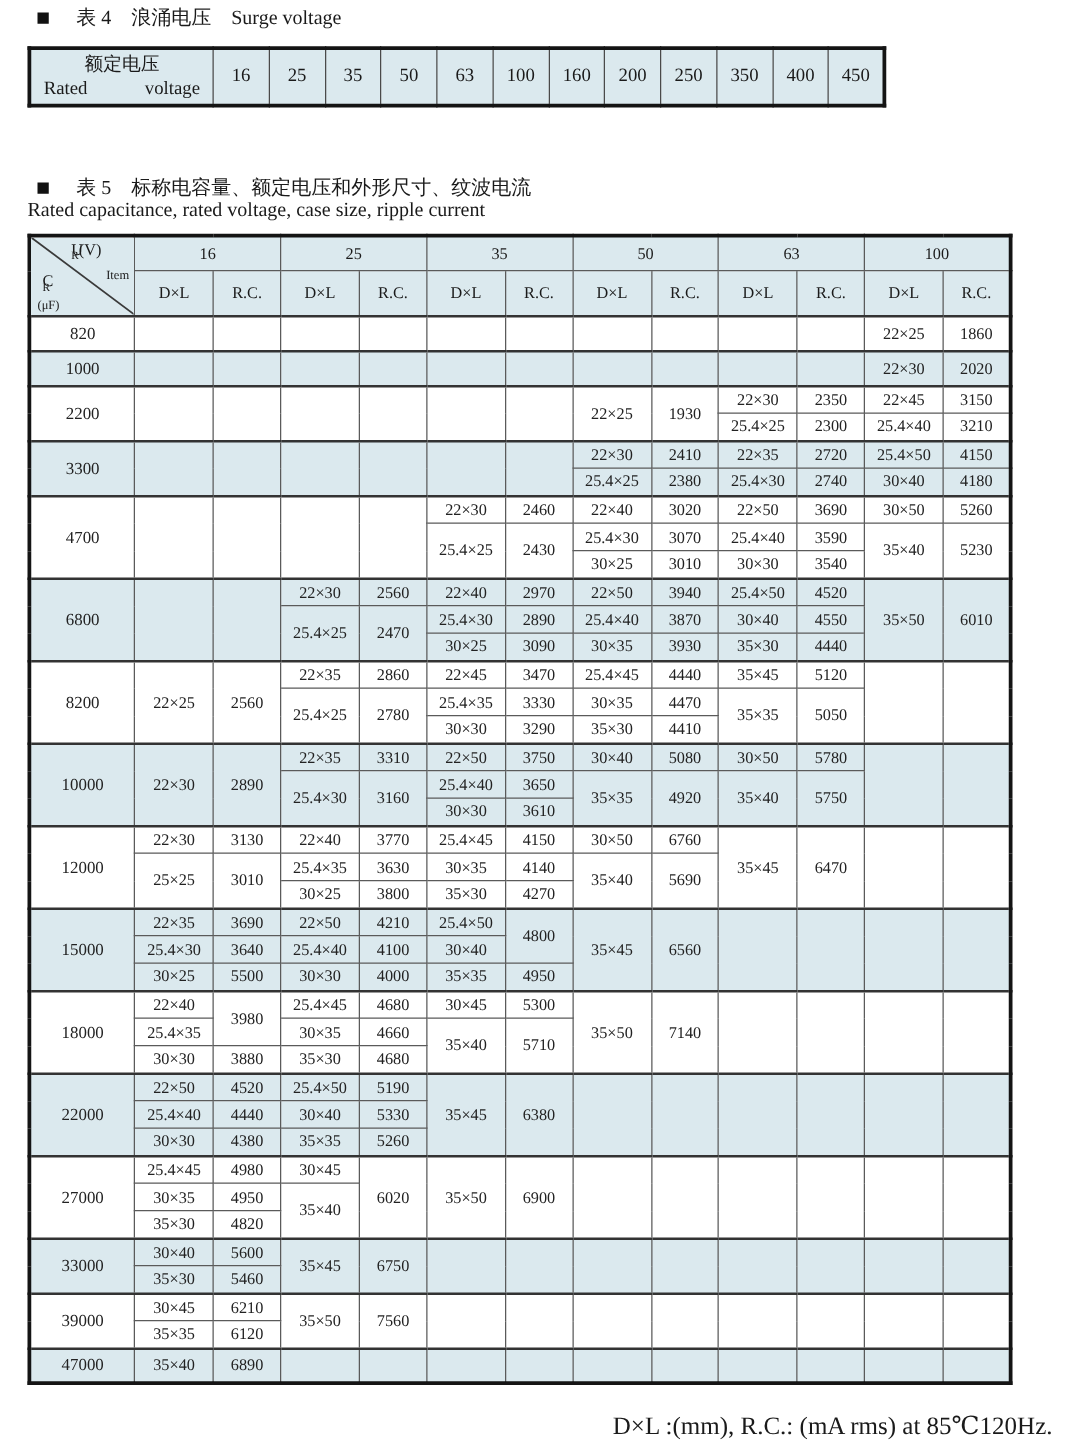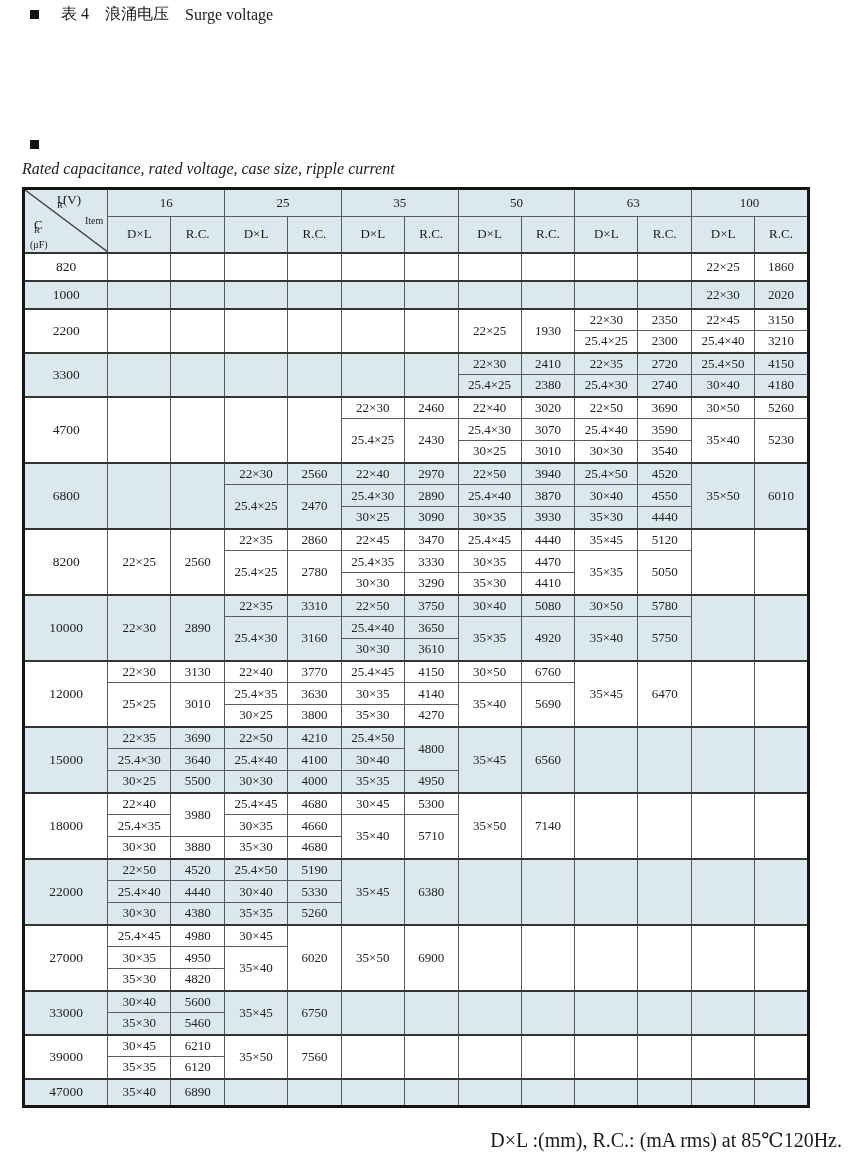--- a/index.html
+++ b/index.html
@@ -44,27 +44,49 @@
 <div class="page">
 
   <div class="title-row" style="left:30px;top:4px;text-align:center;">
     <span class="bullet"></span>
     <span class="title-zh">表 4　浪涌电压</span>
     <span>Surge voltage</span>
   </div>
 
   <table class="t4">
     <tbody>
+        <tr class="hdr" style="height: 46px;">
+          <td class="row-label" style="width: 125px;">
+            <div class="lab-zh">额定电压</div>
+            <div class="lab-en">
+              <span>Rated</span>
+              <span>voltage</span>
+            </div>
+          </td>
+          <td>16</td>
+          <td>25</td>
+          <td>35</td>
+          <td>50</td>
+          <td>63</td>
+          <td>100</td>
+          <td>160</td>
+          <td>200</td>
+          <td>250</td>
+          <td>350</td>
+          <td>400</td>
+          <td>450</td>
+        </tr>
       </tbody>
   </table>
 
   <div class="title-row" style="left:30px;top:140px;">
     <span class="bullet"></span>
+    <span class="title-zh">表 5　标称电容量、额定电压和外形尺寸、纹波电流</span>
   </div>
-  <div class="subtitle" style="top:160px;font-style:italic;">Rated capacitance, rated voltage, case size, ripple current</div>
+  <div class="subtitle" style="top:160px;">Rated capacitance, rated voltage, case size, ripple current</div>
 
   <table class="t5">
     <colgroup>
         <col style="width: 83px;">
         <col style="width: 62px;">
         <col style="width: 53px;">
         <col style="width: 62px;">
         <col style="width: 53px;">
         <col style="width: 62px;">
         <col style="width: 53px;">

